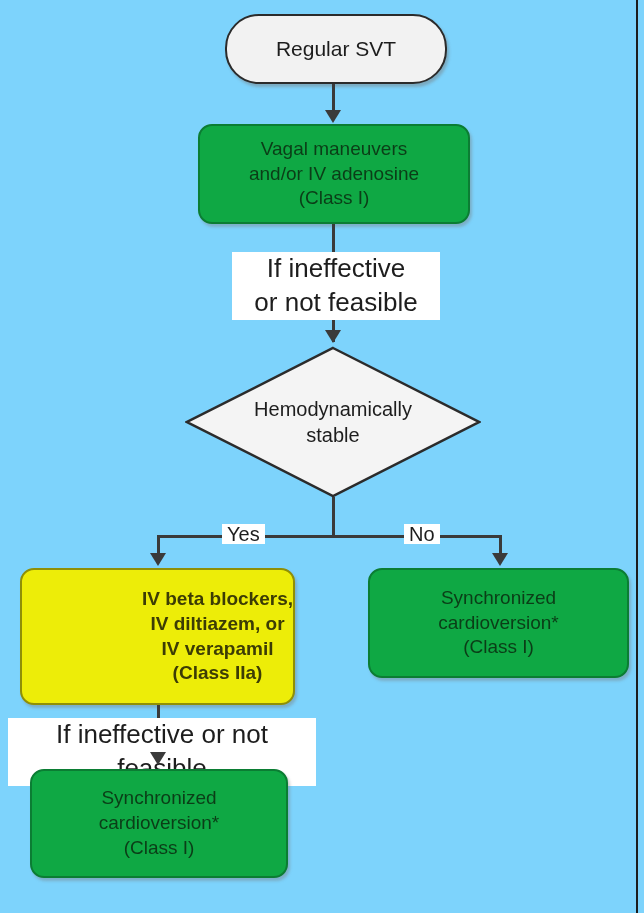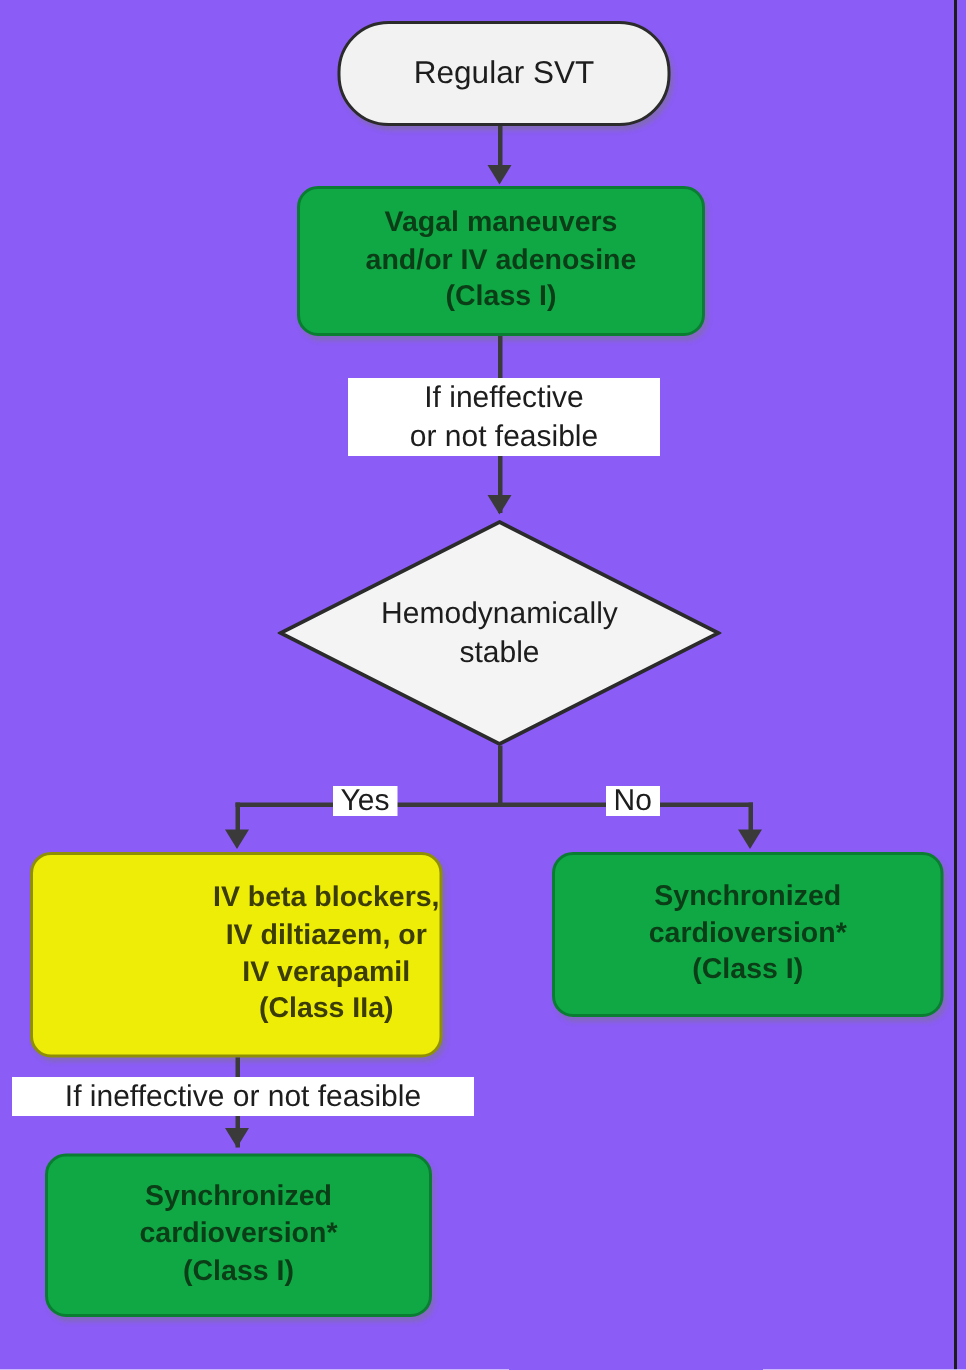--- a/index.html
+++ b/index.html
@@ -8,21 +8,21 @@
     padding: 0;
     background: #ffffff;
   }
   body {
     font-family: "Liberation Sans", sans-serif;
   }
   #flow-root {
     position: relative;
     width: 644px;
     height: 913px;
-    background: #8b5cf6;
+    background: #7dd3fc;
     overflow: hidden;
   }
   
   .page-rule {
     position: absolute;
     top: 0;
     left: 636px;
     width: 2px;
     height: 913px;
     background: #1c1c1c;
@@ -51,21 +51,21 @@
     font-size: 21px;
     box-shadow: 2px 3px 3px rgba(120,120,120,0.45);
   }
 
   .node-green {
     background: #0fa844;
     border: 2px solid #0b7d33;
     border-radius: 14px;
     color: #0b3d17;
     font-size: 19px;
-    font-weight: 700;
+    font-weight: 400;
     box-shadow: 2px 3px 3px rgba(120,120,120,0.40);
   }
 
   .node-yellow {
     background: #eded08;
     border: 2px solid #8f8f06;
     border-radius: 14px;
     color: #3c3c05;
     font-size: 19px;
     font-weight: 600;
@@ -114,21 +114,21 @@
     width: 0;
     height: 0;
     border-left: 8px solid transparent;
     border-right: 8px solid transparent;
     border-top: 13px solid #3a3a3a;
   }
 
   
   .edge-label {
     position: absolute;
-    font-size: 20px;
+    font-size: 26px;
     color: #1d1d1d;
     text-align: center;
     line-height: 1.30;
     white-space: pre-line;
     background: #ffffff;
     padding: 0 4px;
   }
   .branch-label {
     position: absolute;
     font-size: 20px;

